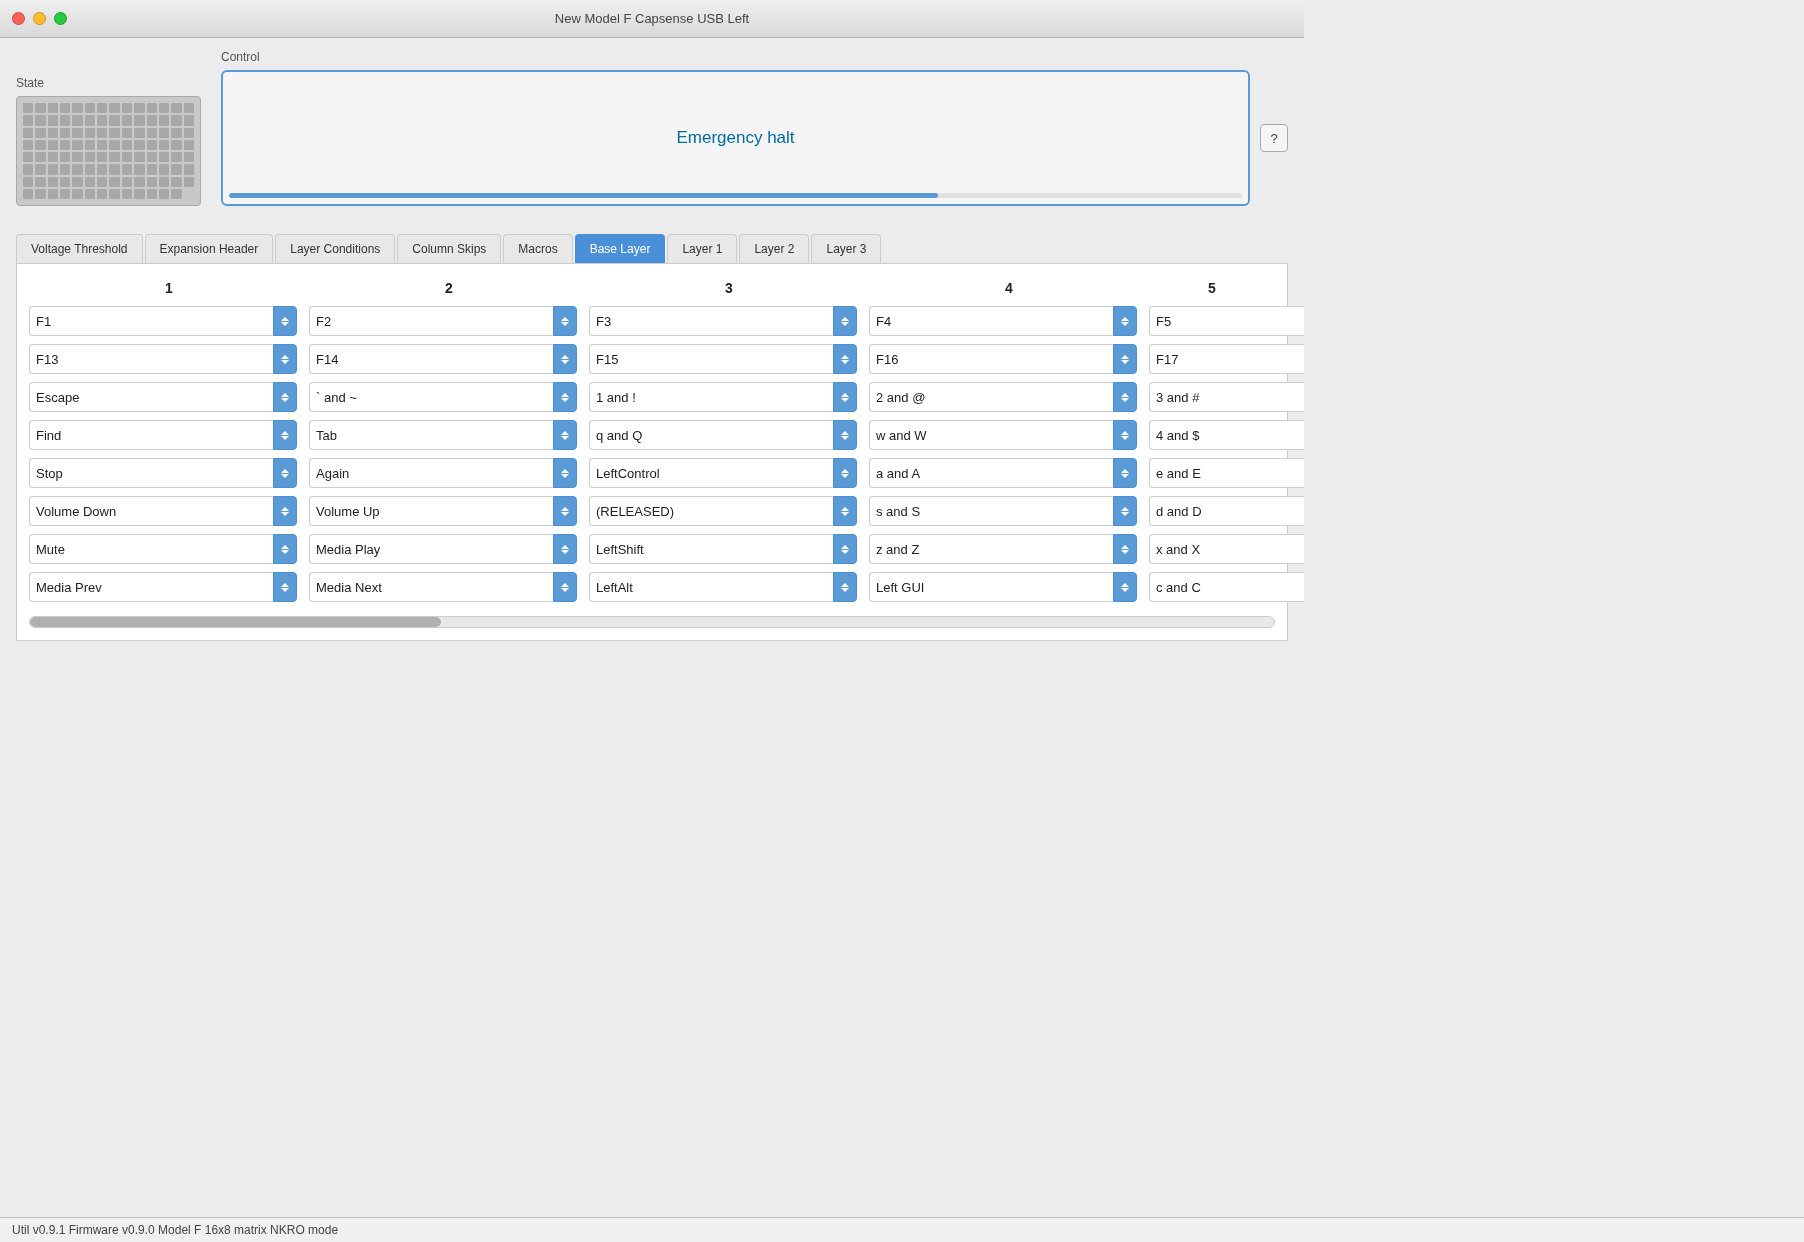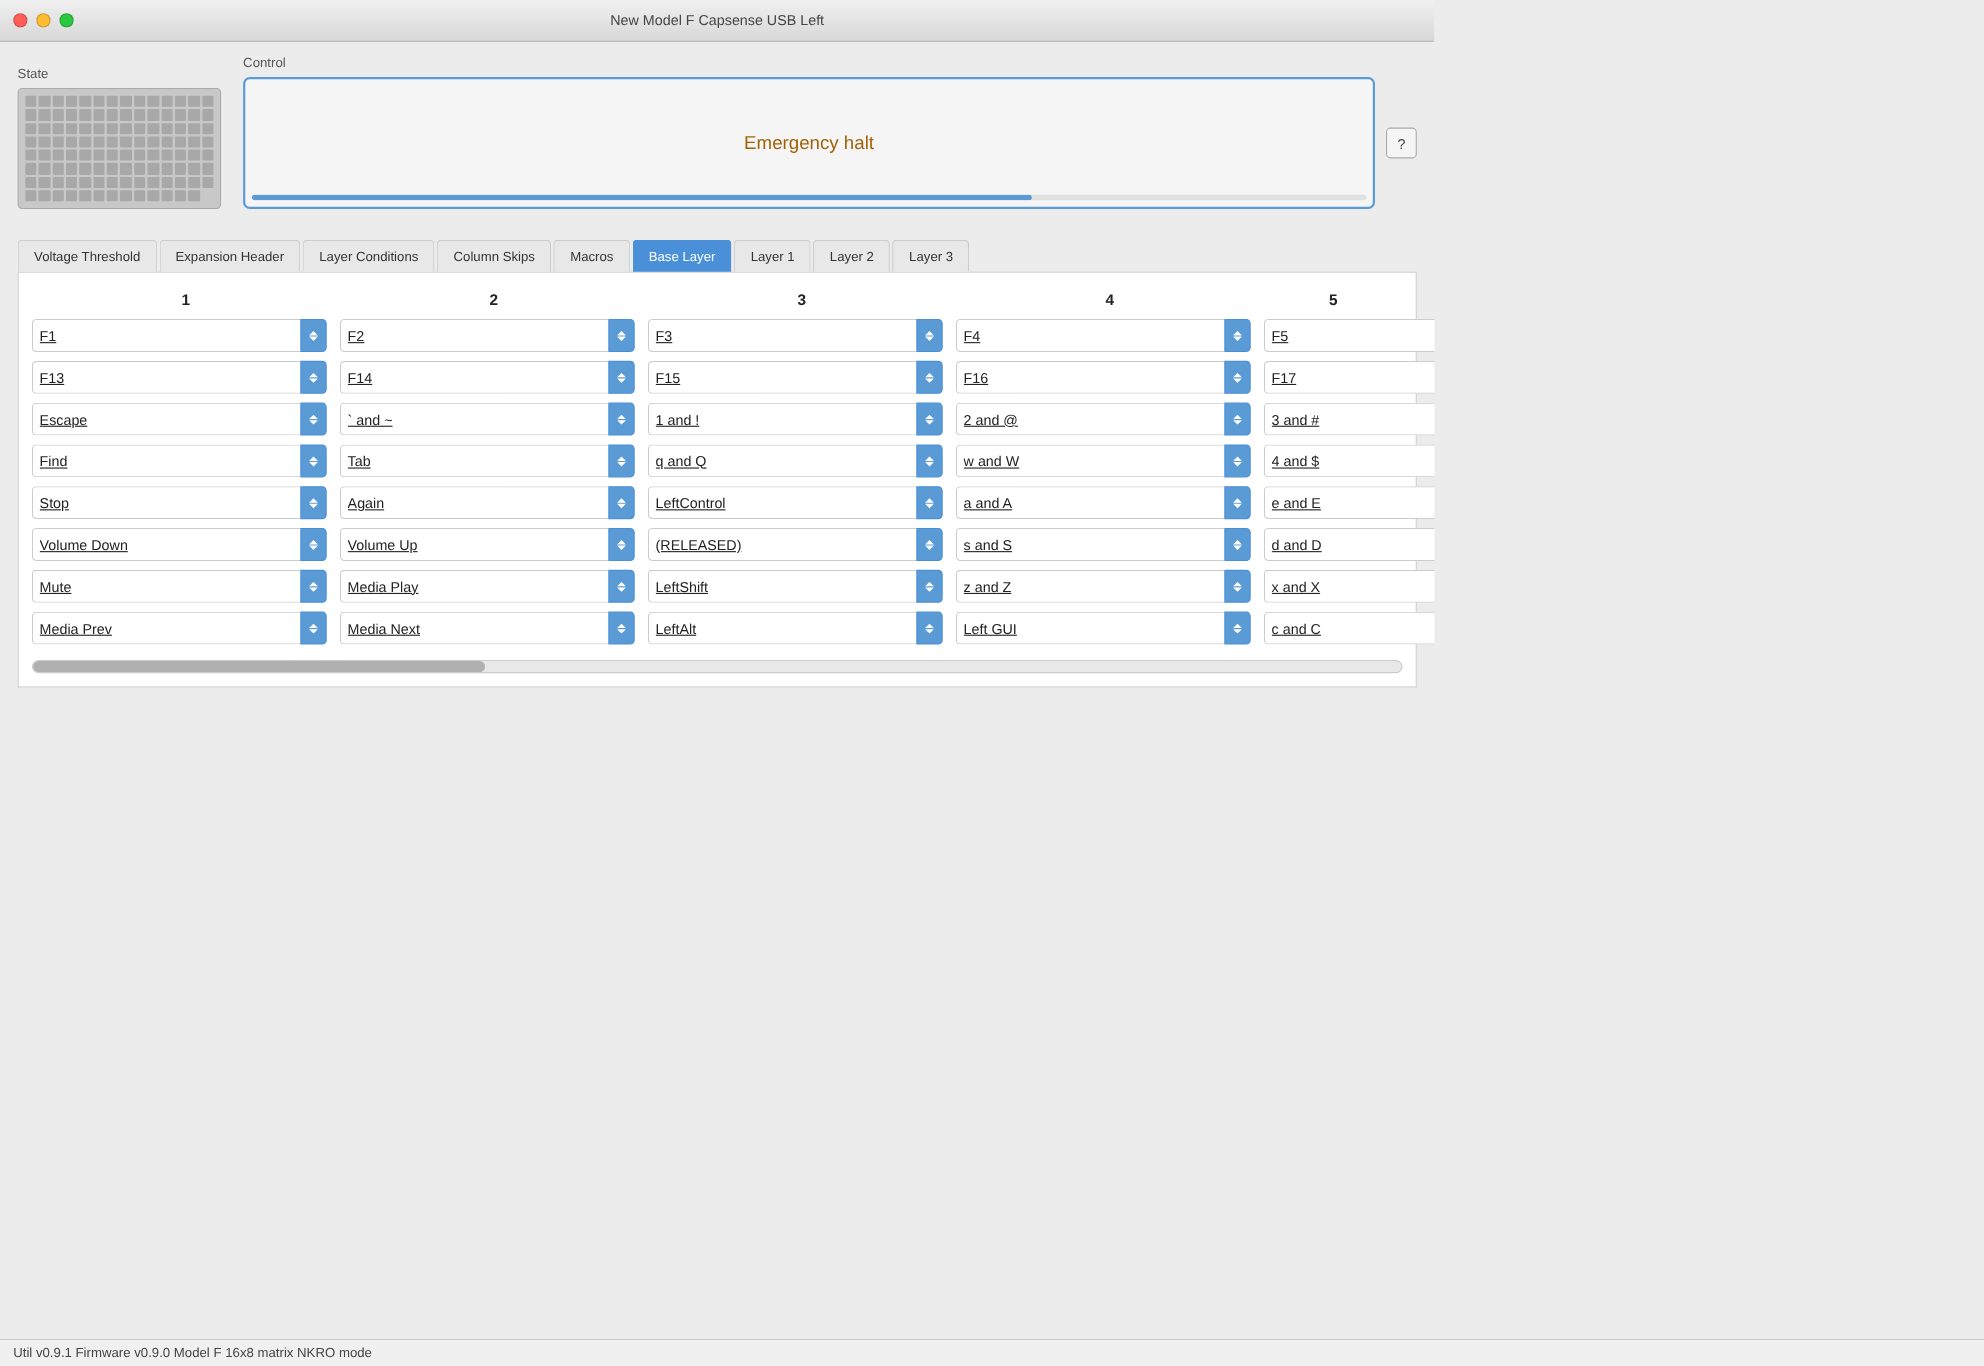--- a/index.html
+++ b/index.html
@@ -87,23 +87,23 @@
       align-items: stretch;
     }
     .emergency-halt-box {
       flex: 1;
       background: #f5f5f5;
       border: 2px solid #5b9bd5;
       border-radius: 6px;
       display: flex;
       align-items: center;
       justify-content: center;
-      height: 120px;
+      height: 136px;
       font-size: 17px;
-      color: #a16207;
+      color: #0369a1;
       cursor: pointer;
       position: relative;
     }
     .progress-bar-area {
       position: absolute;
       bottom: 6px;
       right: 6px;
       left: 6px;
       height: 5px;
       background: #e0e0e0;
@@ -173,21 +173,20 @@
       font-size: 14px;
       text-align: center;
       color: #222;
     }
 
     .data-row {
       display: grid;
       grid-template-columns: 280px 280px 280px 280px 1fr;
       margin-bottom: 8px;
       align-items: center;
-      text-decoration: underline;
     }
 
     .cell {
       display: flex;
       align-items: center;
       padding-right: 12px;
     }
 
     .cell-input {
       flex: 1;

